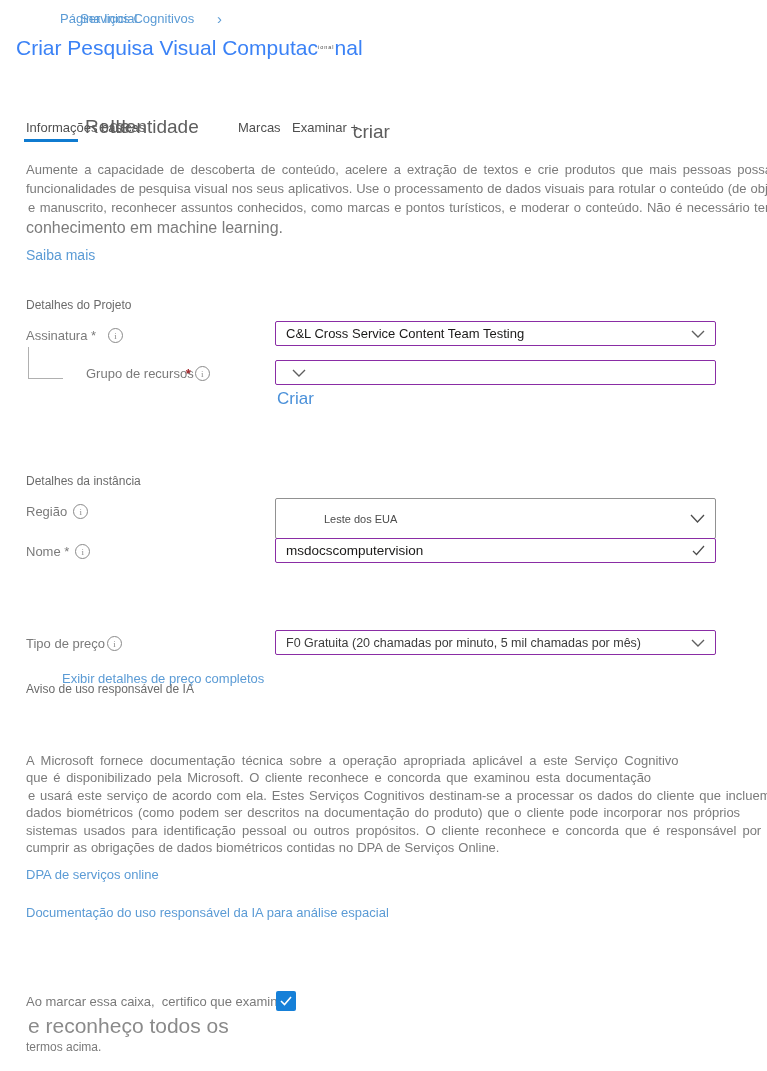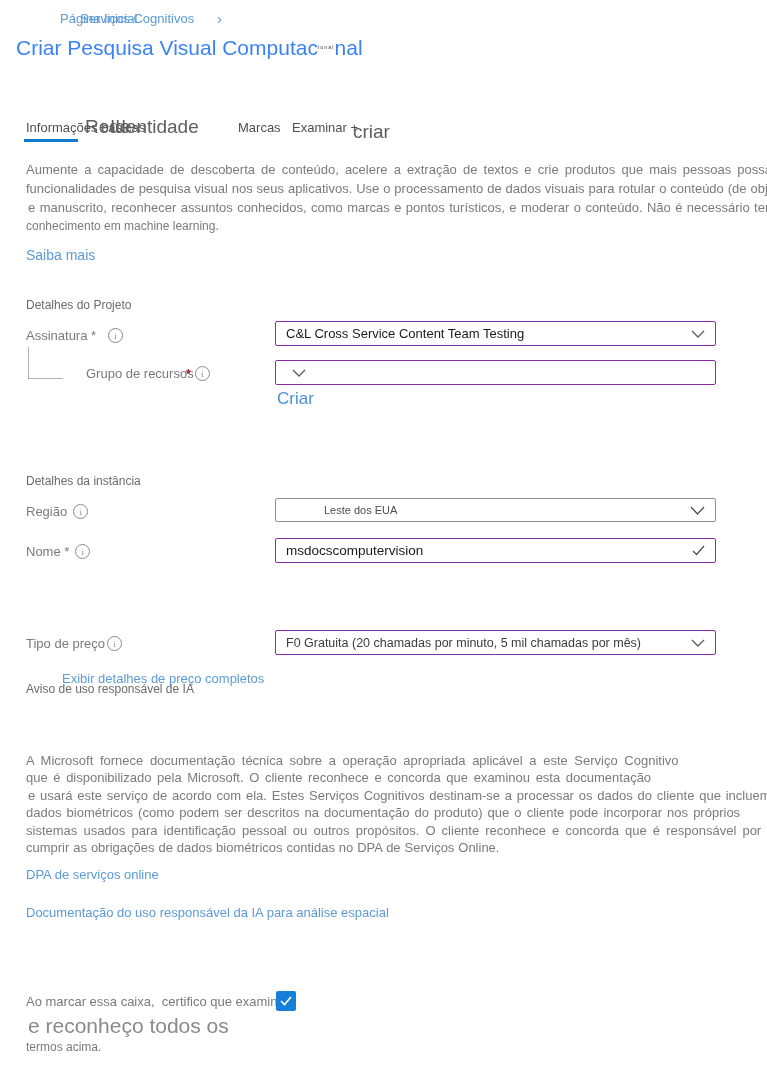--- a/index.html
+++ b/index.html
@@ -81,21 +81,21 @@
 <div class="abs tab-lg" style="left:85px;top:116px;">Rede</div>
 <div class="abs tab-lg" style="left:110px;top:116px;">Identidade</div>
 <div class="abs tab-sm" style="left:238px;top:120px;">Marcas</div>
 <div class="abs tab-sm" style="left:292px;top:120px;text-align:right;">Examinar +</div>
 <div class="abs tab-lg" style="left:353px;top:121px;">criar</div>
 <div class="abs tab-underline" style="left:24px;top:139px;width:54px;"></div>
 
 <div class="abs para-line" style="left:26px;top:162px;word-spacing:2.5px;">Aumente a capacidade de descoberta de conteúdo, acelere a extração de textos e crie produtos que mais pessoas possam</div>
 <div class="abs para-line" style="left:26px;top:181px;word-spacing:0.3px;">funcionalidades de pesquisa visual nos seus aplicativos. Use o processamento de dados visuais para rotular o conteúdo (de objetos a</div>
 <div class="abs para-line" style="left:28px;top:200px;word-spacing:0.8px;">e manuscrito, reconhecer assuntos conhecidos, como marcas e pontos turísticos, e moderar o conteúdo. Não é necessário ter</div>
-<div class="abs para-line" style="left:26px;top:219px;font-size:12px;">conhecimento em machine learning.</div>
+<div class="abs para-line" style="left:26px;top:219px;font-size:16px;">conhecimento em machine learning.</div>
 
 <div class="abs link" style="left:26px;top:247px;font-size:14px;">Saiba mais</div>
 
 <div class="abs section-h" style="left:26px;top:298px;">Detalhes do Projeto</div>
 
 <div class="abs field-label" style="left:26px;top:328px;">
   <span>Assinatura</span><span class="req">&nbsp;</span><span class="req">*</span>
   <span class="info-icon" style="margin-left:12px;"><span>i</span></span>
 </div>
 
@@ -126,21 +126,21 @@
 
 <div class="abs link" style="left:277px;top:389px;font-size:17px;color:#4a90d9;">Criar</div>
 
 <div class="abs section-h" style="left:26px;top:474px;">Detalhes da instância</div>
 
 <div class="abs field-label" style="left:26px;top:504px;">
   <span>Região</span>
   <span class="info-icon"><span>i</span></span>
 </div>
 
-<div class="abs combo gray" style="left:275px;top:498px;height:24px;padding-left:48px;">
+<div class="abs combo gray" style="left:275px;top:498px;height:41px;padding-left:48px;">
   <span class="val small">Leste dos EUA</span>
   <span class="icon-right">
     <svg width="15" height="9" viewBox="0 0 15 9">
         <polyline points="1,1 7.5,8 14,1" fill="none" stroke="#4c4c4c" stroke-width="1.3"></polyline>
       </svg>
   </span>
 </div>
 
 <div class="abs field-label" style="left:26px;top:544px;">
   <span>Nome</span><span class="req">&nbsp;</span><span class="req">*</span>

